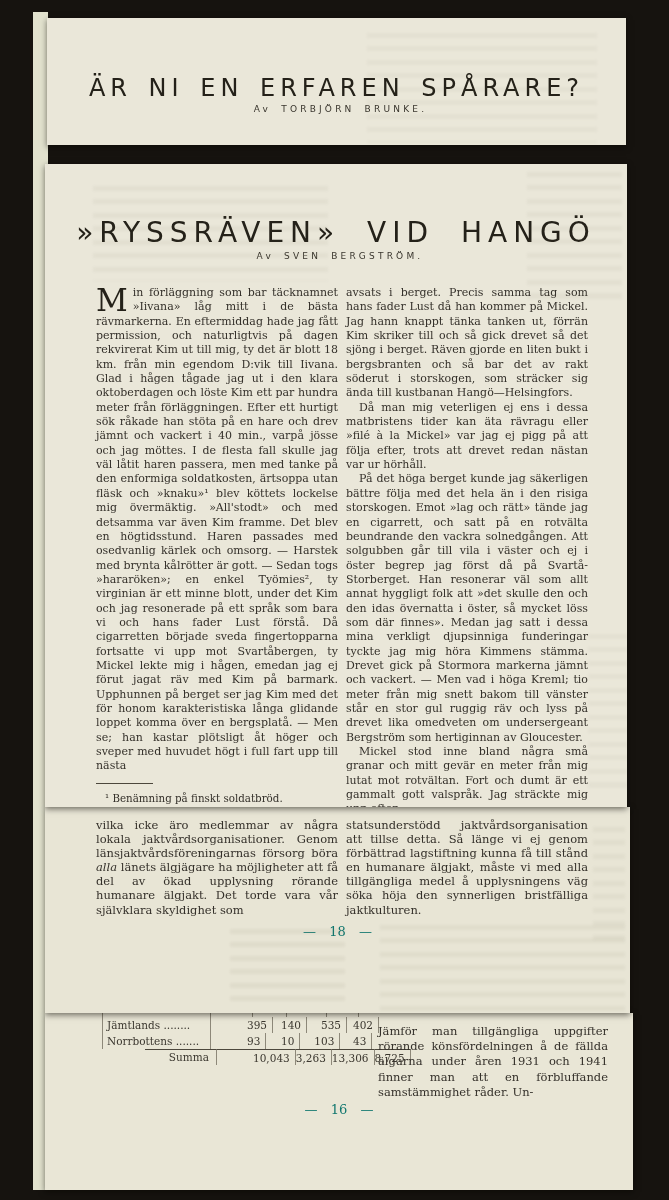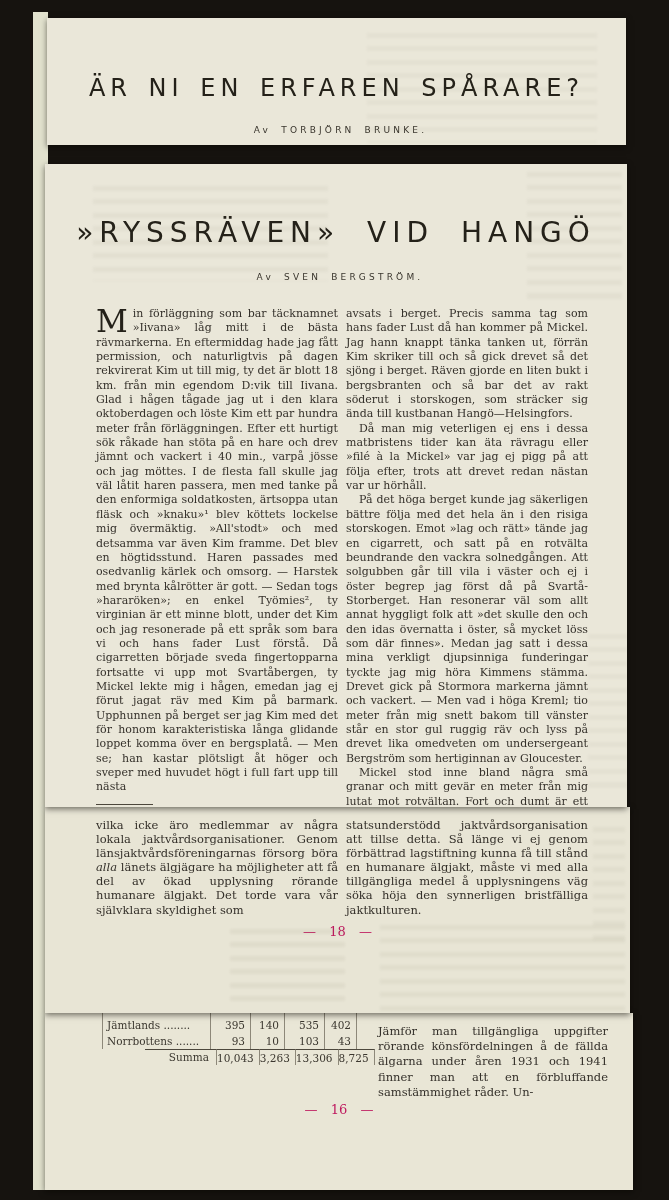--- a/index.html
+++ b/index.html
@@ -29,47 +29,47 @@
 
   .headline{
     font-family:"DejaVu Sans","Liberation Sans",sans-serif;
     color:var(--ink-dark);text-align:center;white-space:nowrap;
   }
   .headline-a{font-size:24px;letter-spacing:5px;word-spacing:4px;margin-top:56px;}
   .headline-b{font-size:28px;letter-spacing:6px;word-spacing:12px;margin-top:52px;}
   .byline{
     font-family:"DejaVu Sans","Liberation Sans",sans-serif;
     font-size:9px;letter-spacing:3.2px;word-spacing:4px;
-    color:#3a362e;text-align:center;margin-top:23px;white-space:nowrap;padding-left:8px;
+    color:#3a362e;text-align:center;margin-top:2px;white-space:nowrap;padding-left:8px;
   }
   .cols{display:flex;gap:8px;padding:0 40px 0 51px;margin-top:25px;}
   .col{width:242px;flex:0 0 242px;font-size:11px;line-height:14.35px;text-align:justify;}
   .col p{margin:0;}
   .col p.indent{text-indent:13px;}
   .dropcap{
     float:left;font-size:31px;line-height:24px;padding:2px 5px 0 0;
     color:var(--ink-dark);
   }
   .footnotes{margin-top:9px;}
   .fn-rule{width:57px;border-top:1px solid #4c473c;margin-bottom:7px;}
   .footnote{font-size:10.3px;line-height:14.5px;padding-left:9px;text-align:left;}
 
   .cols-c{margin-top:11px;}
   .col-c{font-size:11.5px;line-height:14.1px;}
   .pagenum{
-    text-align:center;font-size:13px;word-spacing:9px;color:#be185d;margin-top:7px;
+    text-align:center;font-size:13px;word-spacing:9px;color:#0f766e;margin-top:7px;
   }
   .pagenum-d{position:absolute;left:0;top:82px;width:100%;}
 
   
   .stat-table{position:absolute;left:57px;top:-12px;width:250px;font-size:10.5px;color:#3b372f;}
   .trow{display:flex;height:16px;line-height:16px;}
   .tname{flex:0 0 103px;border-left:1px solid var(--rule-light);padding-left:4px;overflow:hidden;white-space:nowrap;text-align:left;}
   .tval{border-left:1px solid var(--rule-light);text-align:right;padding-right:5px;box-sizing:border-box;}
-  .tv1{flex:0 0 40px;} .tv2{flex:0 0 34px;} .tv3{flex:0 0 40px;} .tv4{flex:0 0 33px;border-right:1px solid var(--rule-light);}
+  .tv1{flex:0 0 40px;padding-left:36px;} .tv2{flex:0 0 34px;} .tv3{flex:0 0 40px;} .tv4{flex:0 0 33px;border-right:1px solid var(--rule-light);}
   .trow-sum .tname{
     border-left:none;text-align:right;padding-right:7px;
     background:linear-gradient(to right, transparent 38%, #4c473c 38%) top/100% 1px no-repeat;
   }
   .trow-sum .tval{border-top:1px solid #4c473c;}
   .sidetext-d{
     position:absolute;left:333px;top:11px;width:230px;
     font-size:11.5px;line-height:15.2px;text-align:justify;
   }
 

